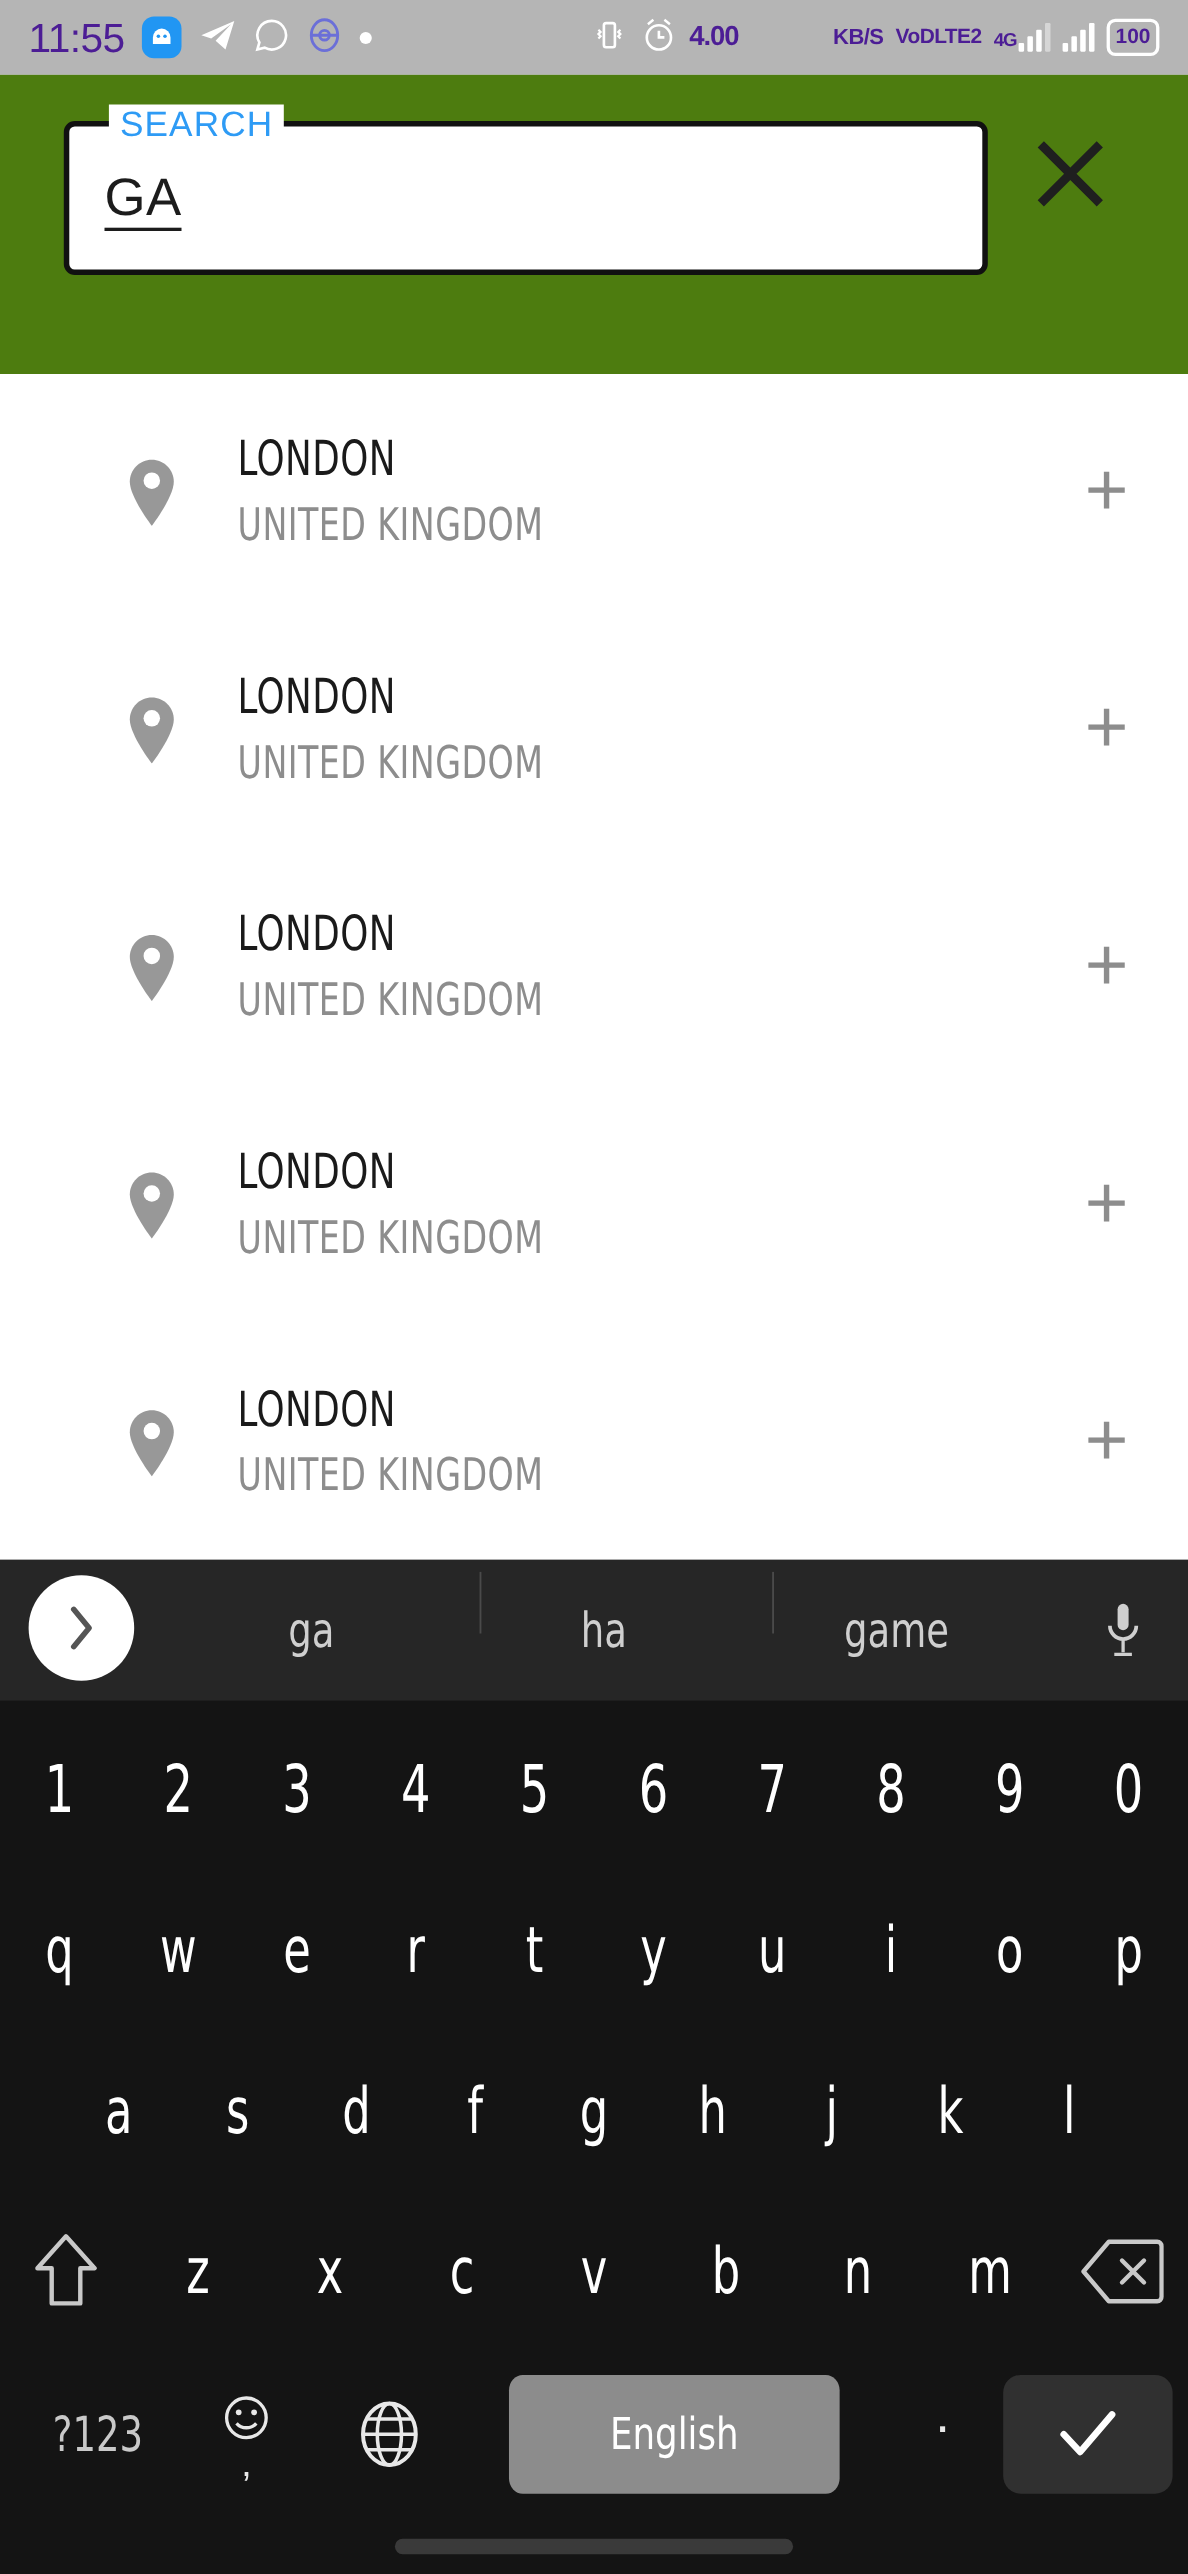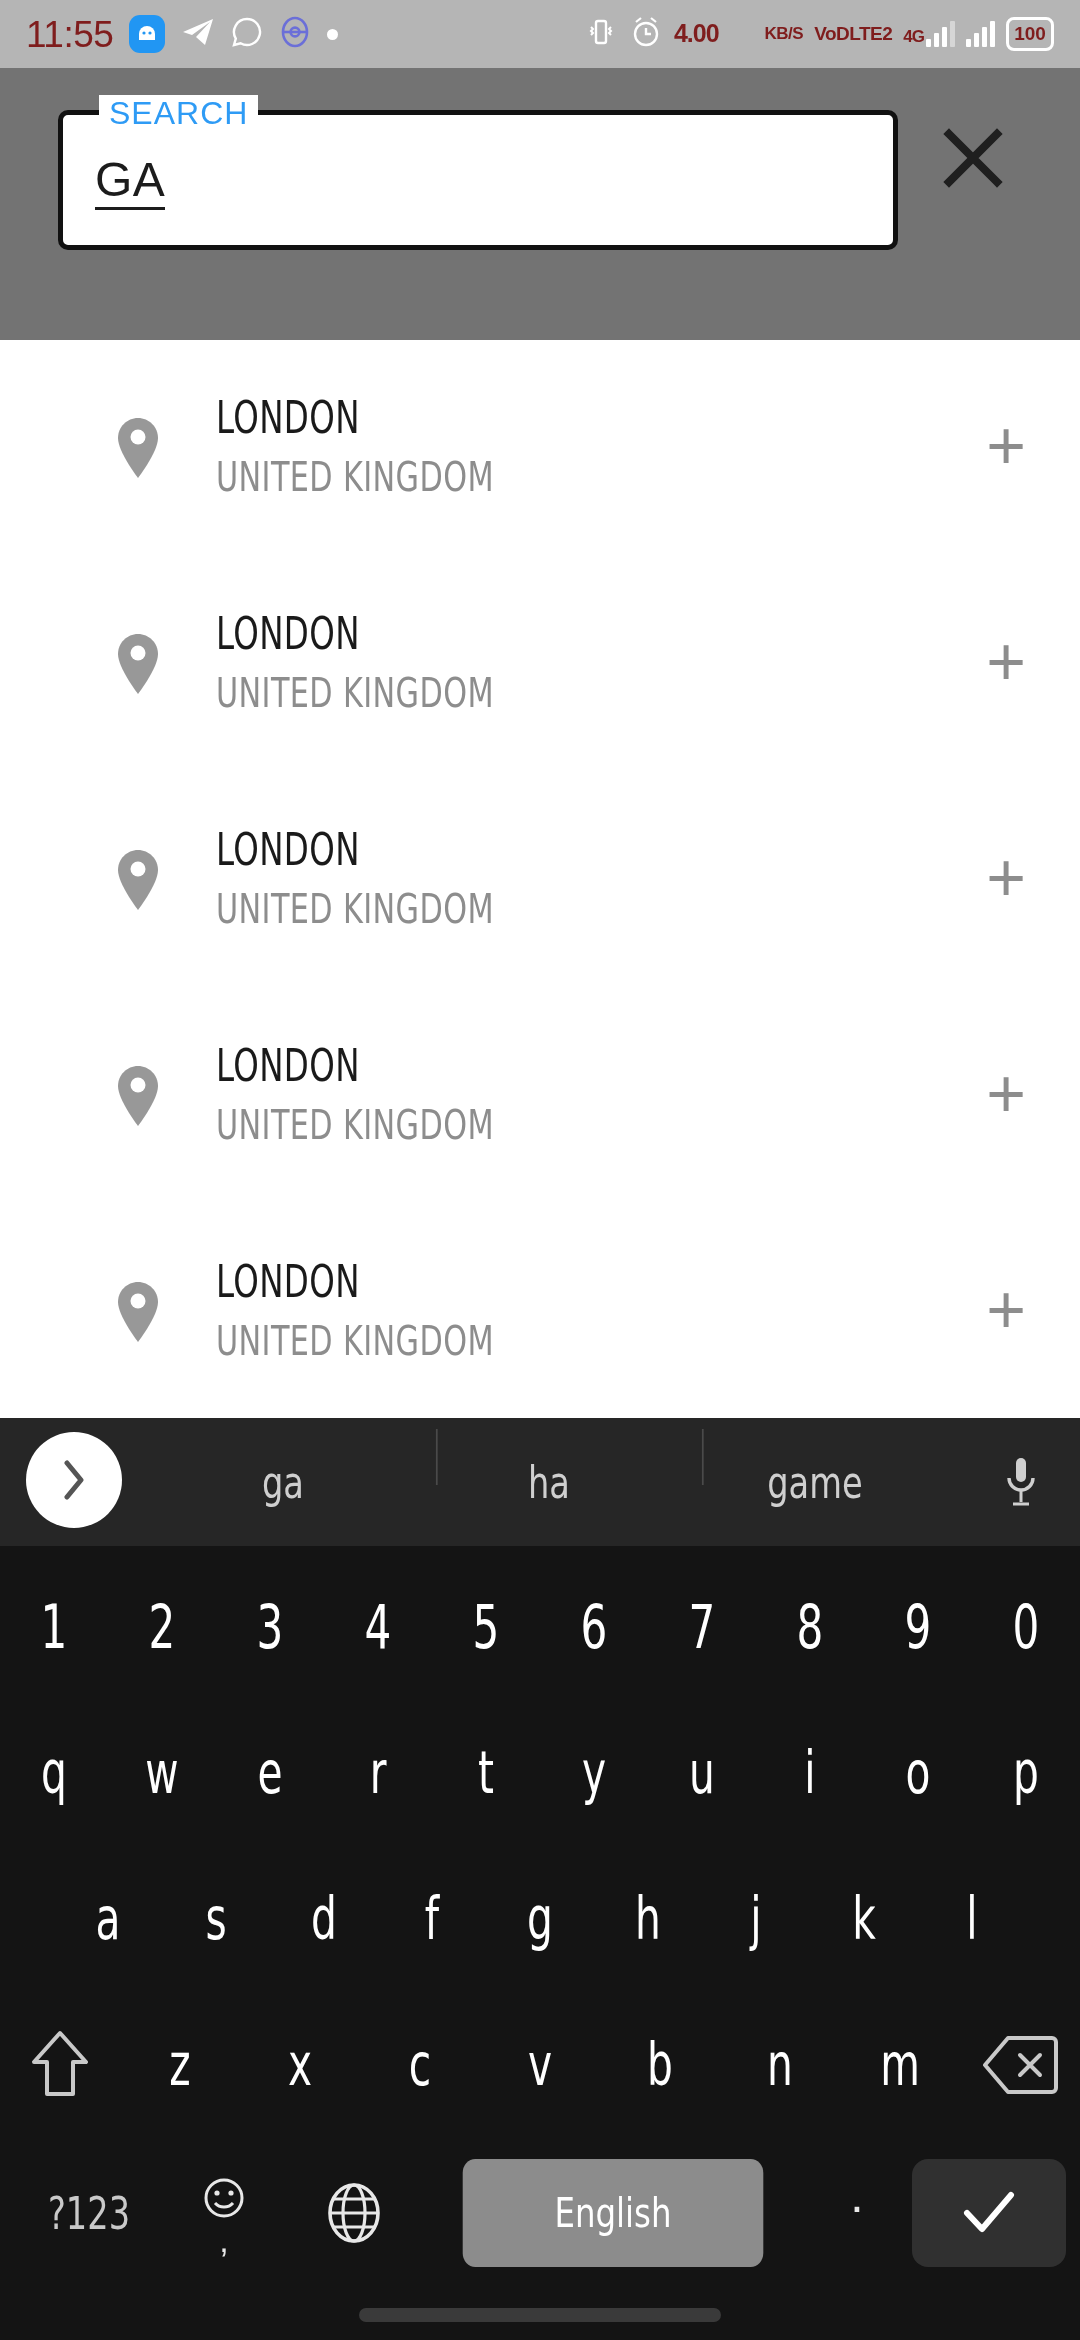--- a/index.html
+++ b/index.html
@@ -8,55 +8,55 @@
     background:#ffffff;
     font-family:"Liberation Sans", sans-serif;
     overflow:hidden;
   }
   #phone{ position:relative; width:1080px; height:2340px; background:#fff; }
 
   
   .statusbar{
     position:absolute; top:0; left:0; width:1080px; height:68px;
     background:#b5b5b5; display:flex; align-items:center;
-    padding:3px 26px; color:#7f1d1d;
+    padding:3px 26px; color:#4c1d95;
   }
   .sb-left{ display:flex; align-items:center; gap:16px; flex:0 0 auto; }
   .sb-spacer{ flex:1 1 auto; }
   .sb-right{ display:flex; align-items:center; gap:11px; flex:0 0 auto; }
   .sb-clock{ font-size:37px; letter-spacing:-.5px; font-weight:400; line-height:1; }
   .sb-ico{ display:block; }
   .sb-android{
     width:36px;height:38px;background:#2196f3;border-radius:11px;
     display:flex;align-items:center;justify-content:center;
   }
   .sb-dot{ width:11px;height:11px;border-radius:50%; background:#fff; }
   .sb-net{ display:flex; flex-direction:row; align-items:center; line-height:.95;gap:46px; }
   .sb-net .n1{ font-size:25px; font-weight:bold; letter-spacing:-1px;}
-  .sb-net .n2{ font-size:17px; font-weight:bold; letter-spacing:-.5px;}
+  .sb-net .n2{ font-size:20px; font-weight:bold; letter-spacing:-.5px;margin-left:40px;}
   .sb-volte{ display:flex; flex-direction:row; align-items:flex-start; line-height:.95;}
   .sb-volte span{ font-size:19px; font-weight:bold; letter-spacing:-.5px; }
   .sb-4g{ display:flex; align-items:flex-end; gap:2px; }
   .sb-4g .lbl{ font-size:17px; font-weight:bold; letter-spacing:-1px; }
   .bars{ display:flex; align-items:flex-end; gap:3px; height:26px;}
   .bars i{ display:block; width:5px; background:#fff; border-radius:1px; }
   .bars i:nth-child(1){height:8px}
   .bars i:nth-child(2){height:14px}
   .bars i:nth-child(3){height:20px}
   .bars i:nth-child(4){height:26px}
   .bars.dim i:nth-child(4){ background:rgba(255,255,255,.45); }
   .sb-batt{
     width:48px;height:34px;border:3px solid #fff;border-radius:8px;
     display:flex;align-items:center;justify-content:center;font-size:19px;font-weight:bold;
   }
 
   
   .searchwrap{
     position:absolute; top:68px; left:0; width:1080px; height:310px;
-    background:#737373; display:flex; align-items:flex-start;
+    background:#4d7c0f; display:flex; align-items:flex-start;
   }
   .field{
     position:relative;
     margin:42px 0 0 58px;
     width:840px; height:140px;
     border:5px solid #111111; border-radius:10px;
     background:#fff;
   }
   .field-label{
     position:absolute; top:-20px; left:36px;

